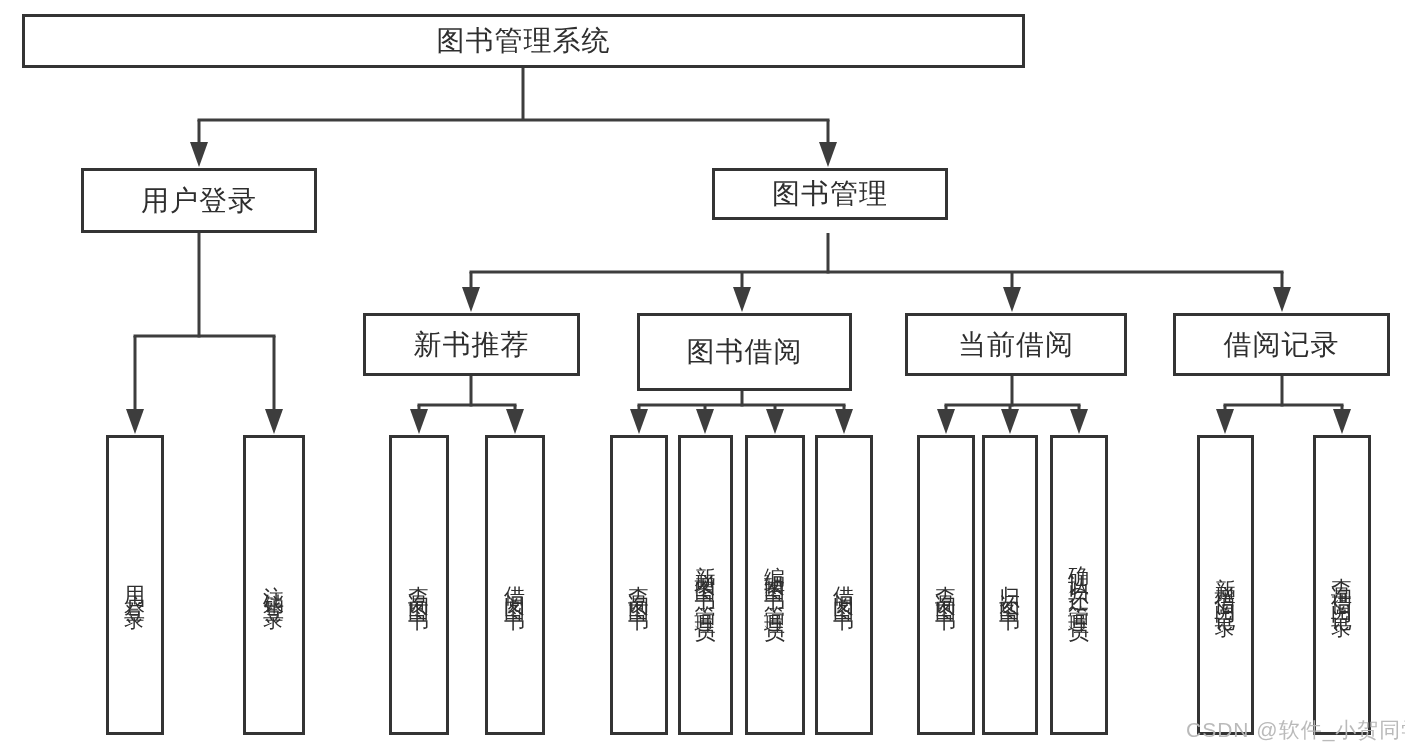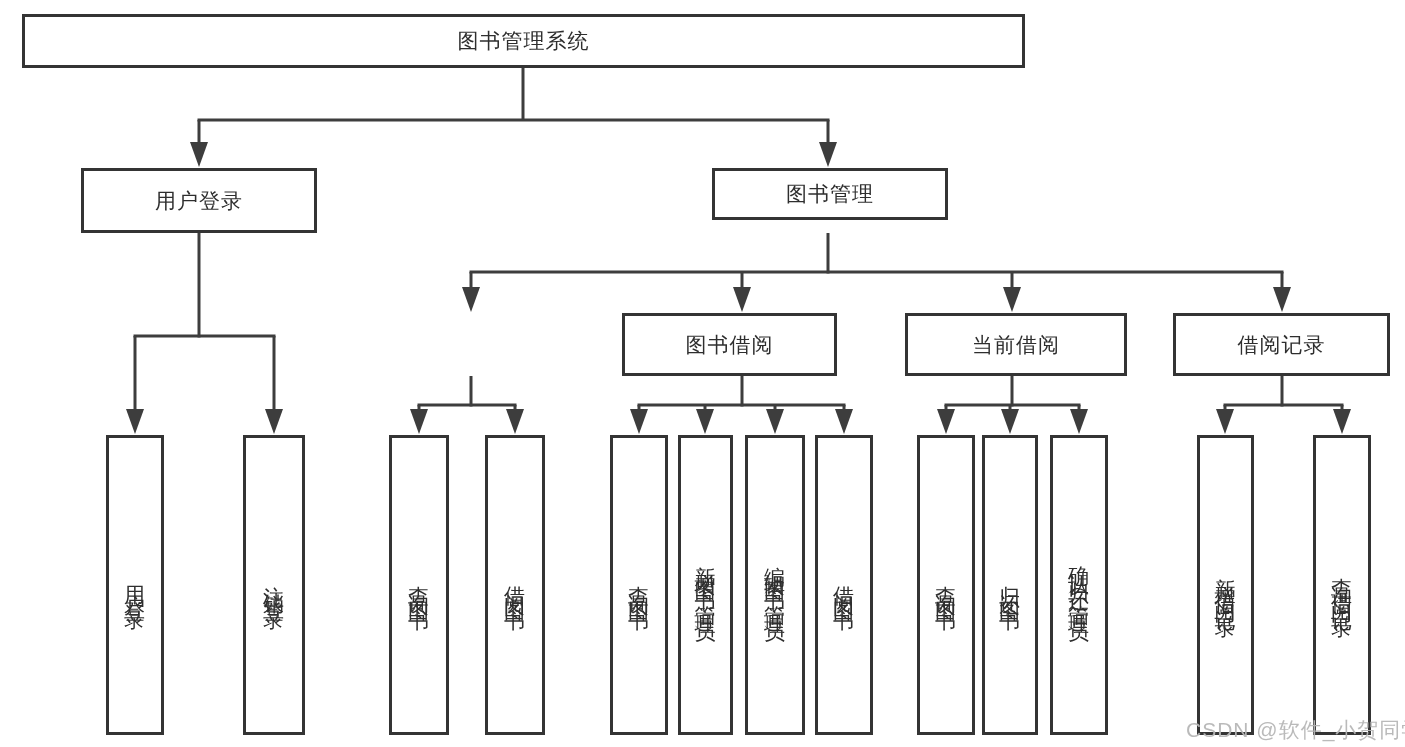--- a/index.html
+++ b/index.html
@@ -10,21 +10,21 @@
     font-family:"Liberation Sans", sans-serif;
     overflow:hidden;
   }
   svg.connectors{position:absolute;left:0;top:0;z-index:1;}
   .node{
     position:absolute;z-index:2;
     box-sizing:border-box;
     border:3px solid #343434;
     background:#ffffff;
     display:flex;align-items:center;justify-content:center;
-    font-size:21px;color:#2e2e2e;
+    font-size:28px;color:#2e2e2e;
     letter-spacing:1px;
     white-space:nowrap;
   }
   .leaf{
     position:absolute;z-index:2;
     top:435px;height:300px;
     box-sizing:border-box;
     border:3px solid #343434;
     background:#ffffff;
     display:flex;align-items:center;justify-content:center;
@@ -120,21 +120,24 @@
     <span>图书管理系统</span>
   </div>
 
   <div class="node" style="left:81px;top:168px;width:236px;height:65px">
     <span>用户登录</span>
   </div>
   <div class="node" style="left:712px;top:168px;width:236px;height:52px">
     <span>图书管理</span>
   </div>
 
-  <div class="node" style="left:622px;top:313px;width:215px;height:63px">
+  <div class="node" style="left:363px;top:313px;width:217px;height:63px">
+    <span>新书推荐</span>
+  </div>
+  <div class="node" style="left:637px;top:313px;width:215px;height:78px">
     <span>图书借阅</span>
   </div>
   <div class="node" style="left:905px;top:313px;width:222px;height:63px">
     <span>当前借阅</span>
   </div>
   <div class="node" style="left:1173px;top:313px;width:217px;height:63px">
     <span>借阅记录</span>
   </div>
 
   <div class="leaf" style="left:106px;width:58px">

